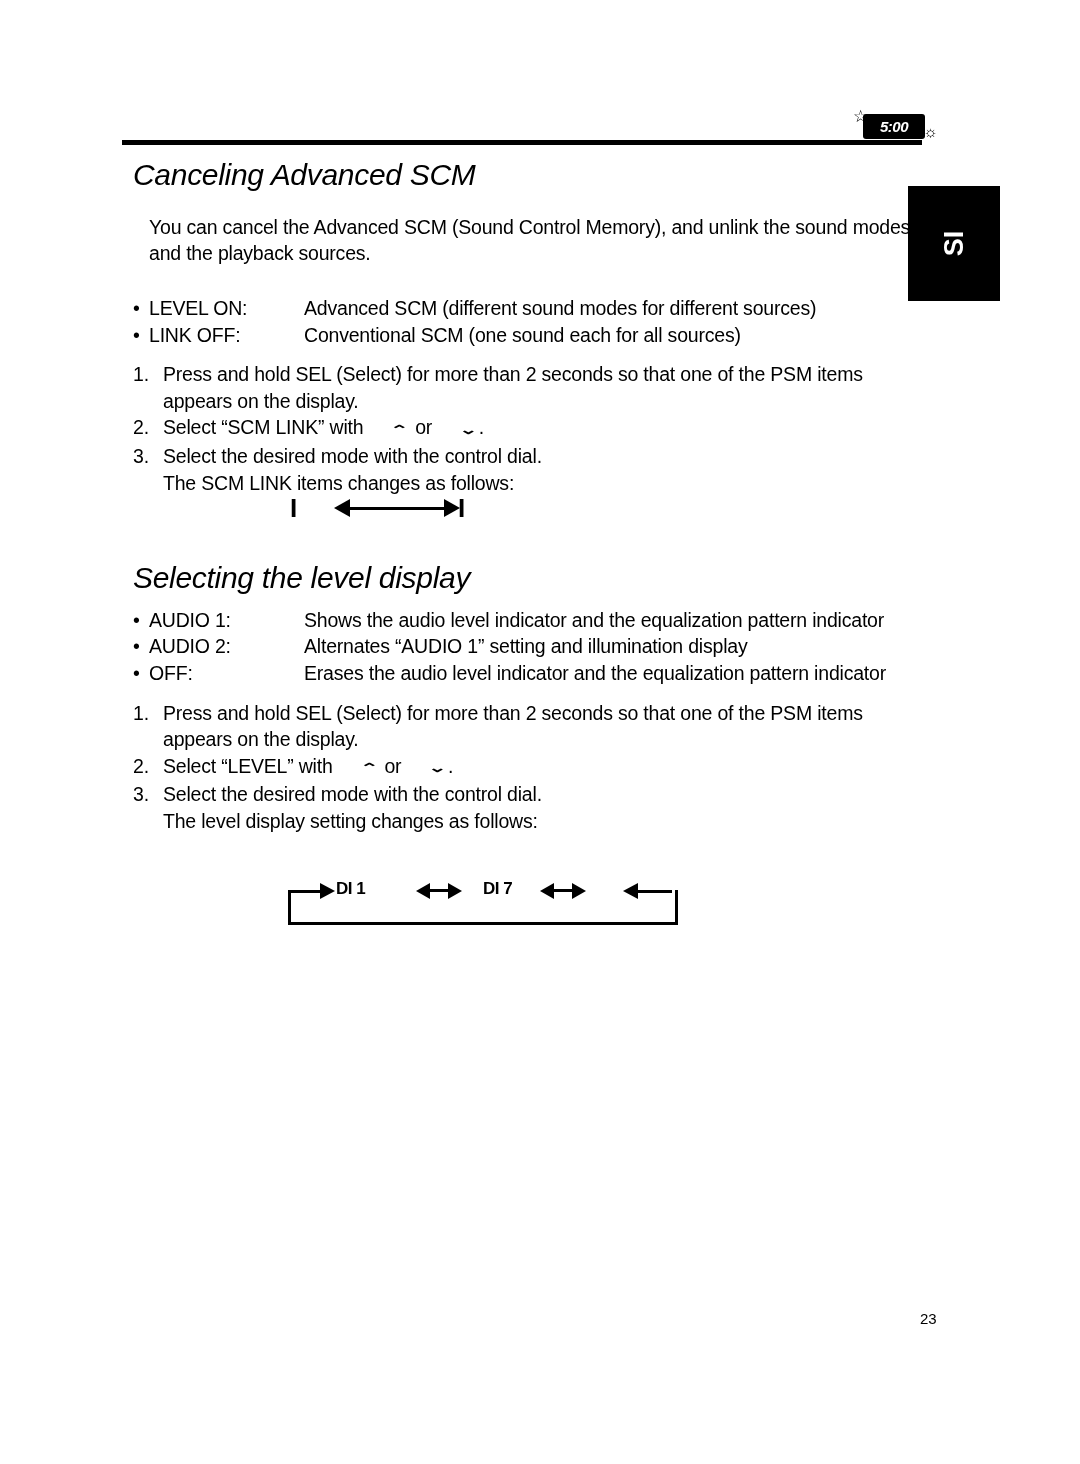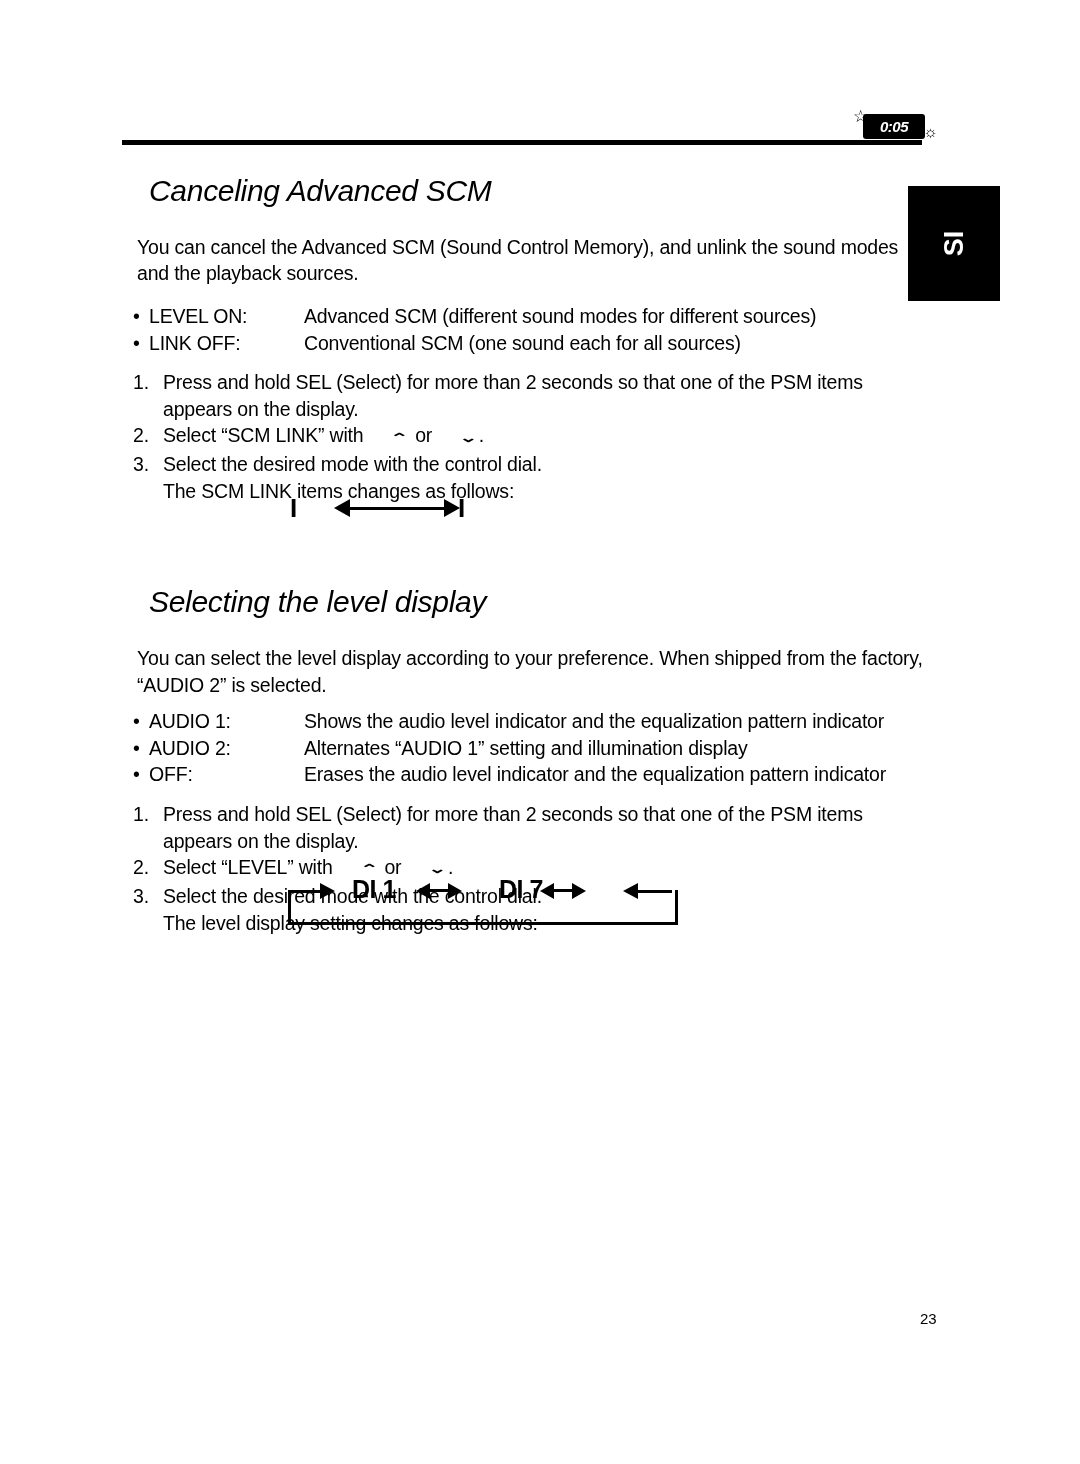--- a/index.html
+++ b/index.html
@@ -101,30 +101,30 @@
 
   
   .content {
     position: absolute;
     left: 133px;
     top: 158px;
     width: 800px;
   }
 
   h2.section-title {
-    margin: 16px;
+    margin: 0;
     font-size: 30px;
     font-style: italic;
     font-weight: normal;
     letter-spacing: -0.3px;
     line-height: 1.12;
   }
 
   p.para {
-    margin: 4px;
+    margin: 16px;
     font-size: 19.5px;
     line-height: 1.37;
     letter-spacing: -0.2px;
   }
 
   .gap-s { height: 6px; }
   .gap-m { height: 13px; }
   .gap-l { height: 26px; }
 
   
@@ -264,26 +264,25 @@
     border-left: 15px solid #000000;
   }
   .diagram2 .head-end {
     left: 345px;
     top: 11px;
     border-right: 15px solid #000000;
   }
   .diagram2 .opt {
     position: absolute;
     top: 0px;
-    font-size: 25px;
+    font-size: 17px;
     font-weight: bold;
     line-height: 34px;
     letter-spacing: -0.5px;
     white-space: nowrap;
-    margin-left: 16px;
   }
   .diagram2 .opt-1 { left: 58px; }
   .diagram2 .opt-2 { left: 205px; }
   .diagram2 .opt-3 { left: 330px; width: 6px; overflow: hidden; }
   .diagram2 .bi {
     position: absolute;
     top: 11px;
     width: 46px;
     height: 16px;
   }
@@ -326,21 +325,21 @@
     font-size: 15px;
     letter-spacing: -0.2px;
   }
 </style>
 </head>
 <body>
 
 <div class="header-icon">
   <span class="star">☆</span>
   <div class="badge">
-    <div class="badge-text">0:05</div>
+    <div class="badge-text">5:00</div>
   </div>
   <span class="sun">☼</span>
 </div>
 
 <div class="rule"></div>
 
 <div class="side-tab">
   <div class="tab-label">SI</div>
 </div>
 
@@ -377,21 +376,20 @@
     <span class="num">3.</span>
     <span class="stext"><span>Select the desired mode with the control dial.</span><span class="cont">The SCM LINK items changes as follows:</span></span>
   </div>
 
   <div class="gap-l"></div>
   <div class="gap-l"></div>
   <div class="gap-m"></div>
 
   <h2 class="section-title">Selecting the level display</h2>
   <div class="gap-s"></div>
-  <p class="para">You can select the level display according to your preference. When shipped from the factory, “AUDIO 2” is selected.</p>
   <div class="gap-s"></div>
 
   <div class="bullet-row">
     <span class="dot">•</span>
     <span class="blabel">AUDIO 1:</span>
     <span class="btext">Shows the audio level indicator and the equalization pattern indicator</span>
   </div>
   <div class="bullet-row">
     <span class="dot">•</span>
     <span class="blabel">AUDIO 2:</span>

